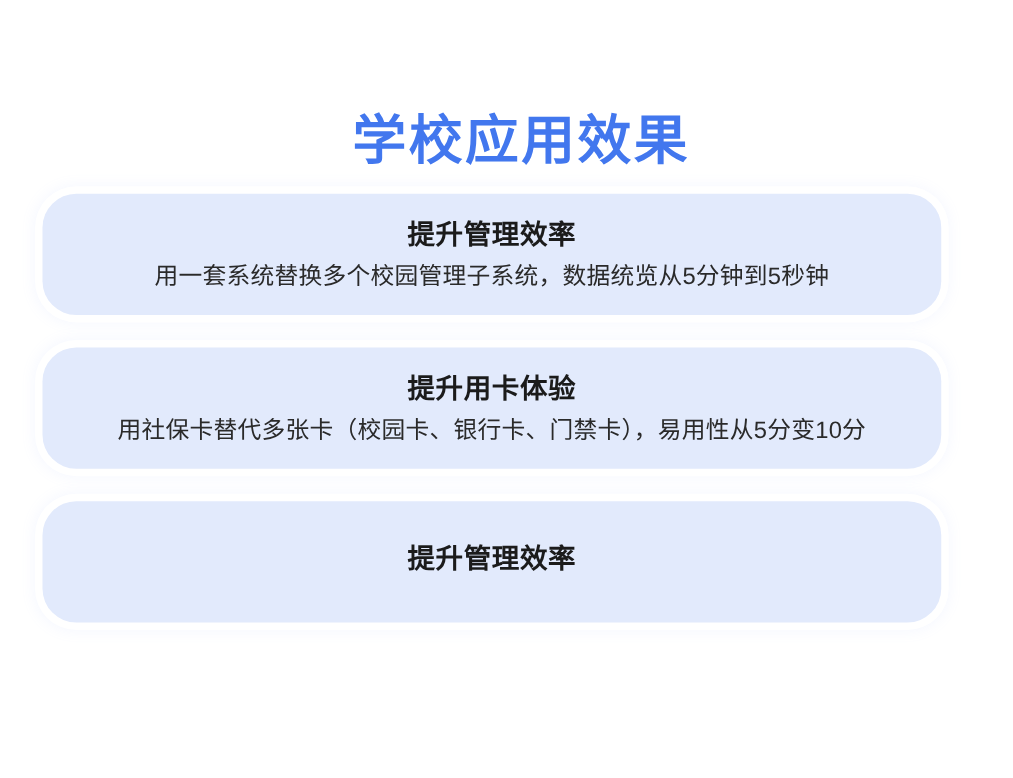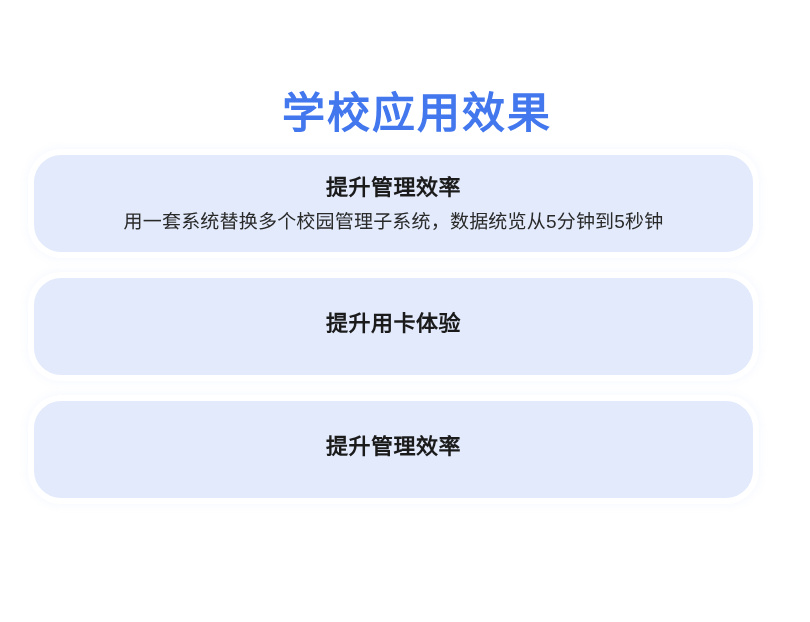--- a/index.html
+++ b/index.html
@@ -99,20 +99,21 @@
 
   <div class="card-list">
 
     <div class="card">
       <div class="card-heading">提升管理效率</div>
       <div class="card-desc">用一套系统替换多个校园管理子系统，数据统览从5分钟到5秒钟</div>
     </div>
 
     <div class="card">
       <div class="card-heading">提升用卡体验</div>
+      <div class="card-desc">用社保卡替代多张卡（校园卡、银行卡、门禁卡），易用性从5分变10分</div>
     </div>
 
     <div class="card">
       <div class="card-heading">提升管理效率</div>
     </div>
 
   </div>
 
 </div>
 

